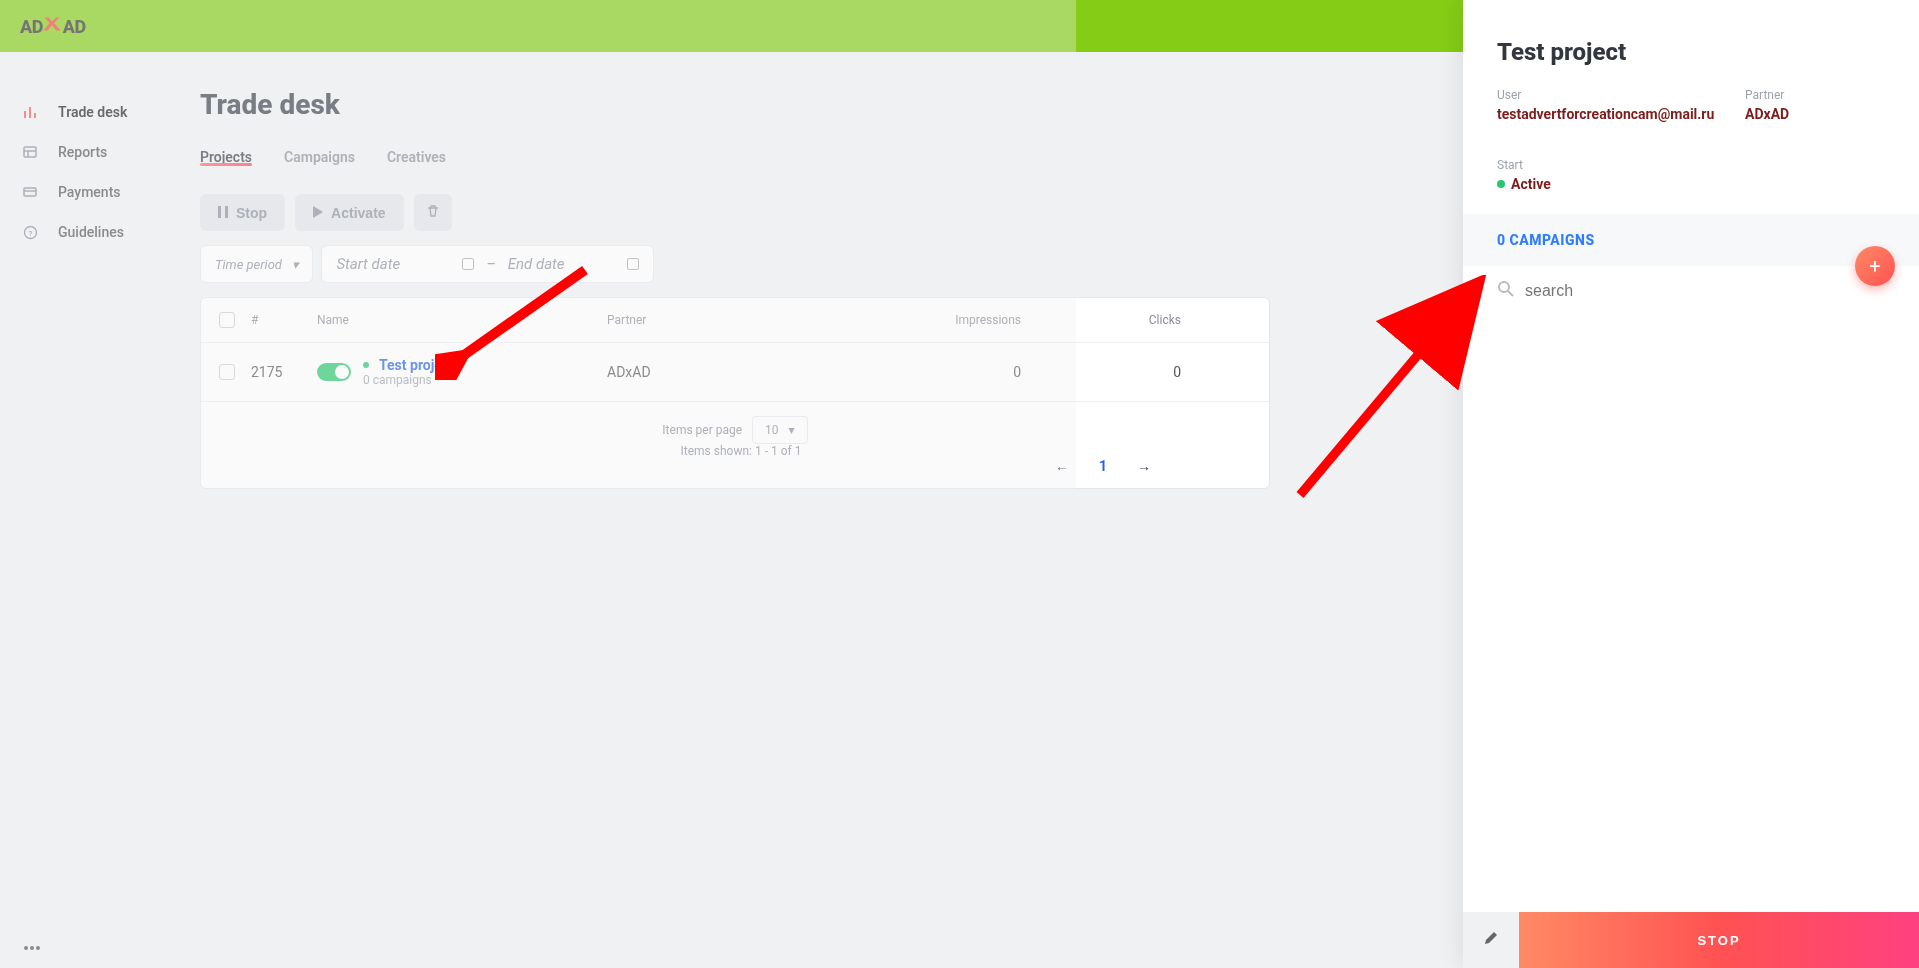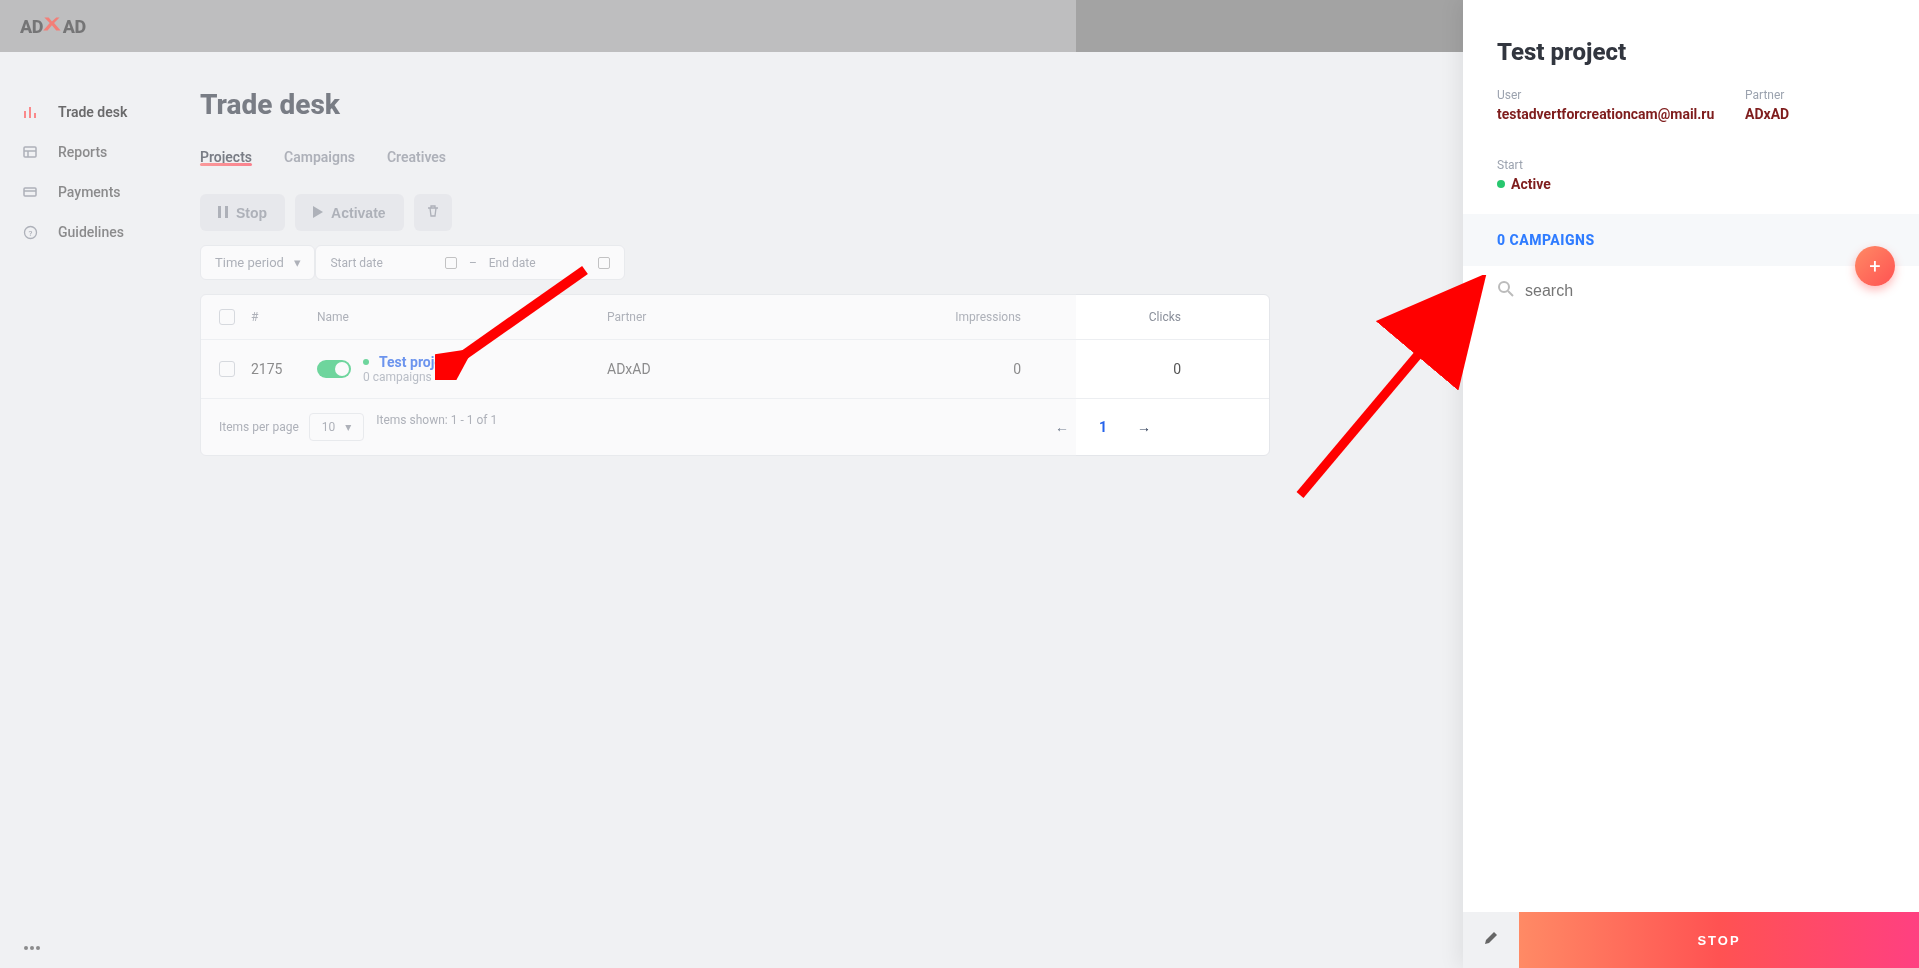--- a/index.html
+++ b/index.html
@@ -1,19 +1,19 @@
 <!DOCTYPE html>
 <html><head>
 <meta charset="utf-8">
 <style>
   * { box-sizing: border-box; margin: 0; padding: 0; }
   body { font-family: -apple-system, BlinkMacSystemFont, "Segoe UI", Roboto, sans-serif; background: #f0f1f3; color: #333; overflow: hidden; }
   .app { display: flex; flex-direction: column; height: 968px; width: 1919px; position: relative; }
   
-  .header { height: 52px; background: #a3a3a3; display: flex; align-items: center; padding: 8px 20px; }
+  .header { height: 52px; background: #84cc16; display: flex; align-items: center; padding: 8px 20px; }
   .logo { font-weight: 800; font-size: 18px; letter-spacing: -0.5px; display: flex; align-items: center; }
   .logo .x { color: #f44336; font-size: 30px; font-weight: 900; margin: 0 -3px; position: relative; }
   
   .body { display: flex; flex: 1; overflow: hidden; }
   
   .sidebar { width: 160px; background: #f0f1f3; padding-top: 40px; position: relative; }
   .nav-item { display: flex; align-items: center; padding: 12px 22px; cursor: pointer; color: #555; font-size: 14px; font-weight: 500; gap: 20px; }
   .nav-item.active { color: #222; font-weight: 600; }
   .nav-item .nicon { width: 16px; height: 16px; display: flex; align-items: center; justify-content: center; }
   .more-btn { position: absolute; bottom: 18px; left: 24px; color: #666; display: flex; gap: 2px; cursor: pointer; }
@@ -24,42 +24,42 @@
   
   .tabs { display: flex; gap: 32px; border-bottom: 1px solid transparent; margin-bottom: 28px; }
   .tab { font-size: 14px; font-weight: 600; color: #8a8f9a; cursor: pointer; position: relative; }
   .tab.active { color: #3a3f4a; }
   .tab.active::after { content: ""; position: absolute; left: 0; right: 0; bottom: -1px; height: 3px; background: linear-gradient(90deg,#ff6b6b,#ff4757); border-radius: 2px; }
   
   .toolbar { display: flex; gap: 10px; margin-bottom: 14px; }
   .tbtn { display: inline-flex; align-items: center; gap: 8px; background: #e2e4e8; color: #8a8f9a; font-size: 14px; font-weight: 600; padding: 10px 18px; border-radius: 6px; border: none; cursor: pointer; }
   .tbtn.icon-only { padding: 10px 12px; }
   
-  .filters { display: flex; margin-bottom: 14px; }
+  .filters { display: flex; gap: 8px; margin-bottom: 14px; font-style: italic; }
   .sel { display: inline-flex; align-items: center; gap: 10px; background: #fff; border: 1px solid #e4e6ea; border-radius: 6px; padding: 9px 14px; font-size: 13px; color: #8a8f9a; cursor: pointer; }
-  .date-pair { display: inline-flex; align-items: center; background: #fff; border: 1px solid #e4e6ea; border-radius: 6px; padding: 9px 14px; font-size: 12px; color: #8a8f9a; cursor: pointer; gap: 12px; }
+  .date-pair { display: inline-flex; align-items: center; background: #fff; border: 1px solid #e4e6ea; border-radius: 6px; padding: 9px 14px; font-size: 15px; color: #8a8f9a; cursor: pointer; gap: 12px; }
   .cal-icon { width: 12px; height: 12px; border: 1px solid #aaa; border-radius: 2px; position: relative; }
   
   .table-card { background: #fff; border: 1px solid #e4e6ea; border-radius: 6px; overflow: hidden; width: 1070px; }
   .thead, .trow { display: grid; grid-template-columns: 44px 66px 290px 200px 260px 160px; align-items: center; }
   .thead { padding: 14px 0; font-size: 12px; color: #8a8f9a; border-bottom: 1px solid #eceef1; }
   .thead > div, .trow > div { padding: 0 6px; }
   .thead > div:first-child, .trow > div:first-child { padding-left: 18px; }
   .trow { padding: 14px 0; border-bottom: 1px solid #eceef1; font-size: 14px; color: #555; }
   .chk { width: 16px; height: 16px; border: 1.5px solid #c8ccd3; border-radius: 3px; cursor: pointer; }
   .name-cell { display: flex; align-items: center; gap: 12px; }
   .toggle { width: 34px; height: 18px; background: #28c76f; border-radius: 9px; position: relative; cursor: pointer; }
   .toggle::after { content: ""; position: absolute; width: 14px; height: 14px; background: #fff; border-radius: 50%; top: 2px; right: 2px; }
   .status-dot { width: 6px; height: 6px; background: #28c76f; border-radius: 50%; margin-right: 4px; }
   .pname-wrap { display: flex; flex-direction: column; }
   .pname { color: #2563eb; font-weight: 700; font-size: 14px; display: flex; align-items: center; gap: 6px; }
   .psub { color: #9ca3af; font-size: 12px; }
   .num { text-align: right; padding-right: 40px !important; }
   
-  .tfoot { display: flex; padding: 14px 18px; font-size: 12px; color: #8a8f9a; }
+  .tfoot { display: flex; align-items: center; padding: 14px 18px; font-size: 12px; color: #8a8f9a; flex-direction: column; }
   .ipp { display: flex; align-items: center; gap: 10px; }
   .ipp-sel { display: flex; align-items: center; gap: 10px; border: 1px solid #e4e6ea; border-radius: 4px; padding: 6px 12px; cursor: pointer; }
   .items-shown { margin-left: 12px; }
   .pager { margin-left: auto; display: flex; align-items: center; gap: 30px; font-size: 14px; margin-right: 100px; }
   .pager .pg { color: #2563eb; font-weight: 700; }
   .pager .arr { color: #2b3a55; cursor: pointer; }
   
   .drawer { position: absolute; right: 0; top: 0; width: 456px; height: 100%; background: #fff; box-shadow: -4px 0 20px rgba(0,0,0,0.08); display: flex; flex-direction: column; }
   .drawer-head { padding: 38px 34px 22px; }
   .drawer-title { font-size: 24px; font-weight: 800; color: #32363f; margin-bottom: 22px; }

